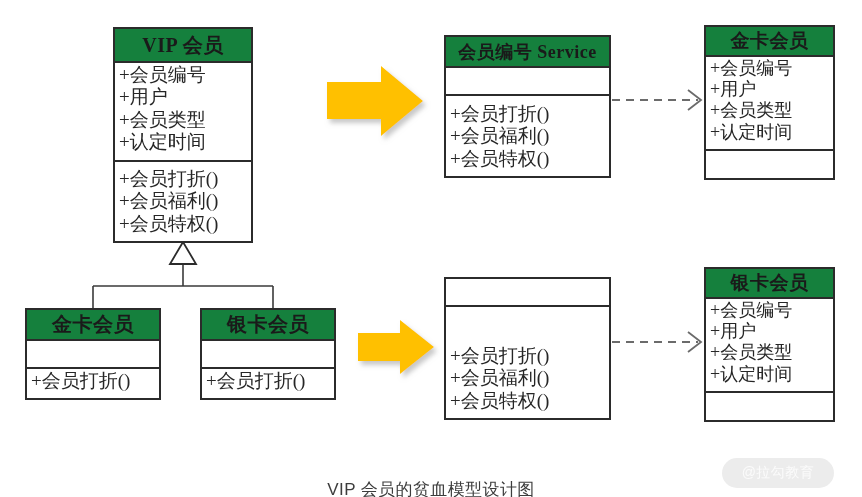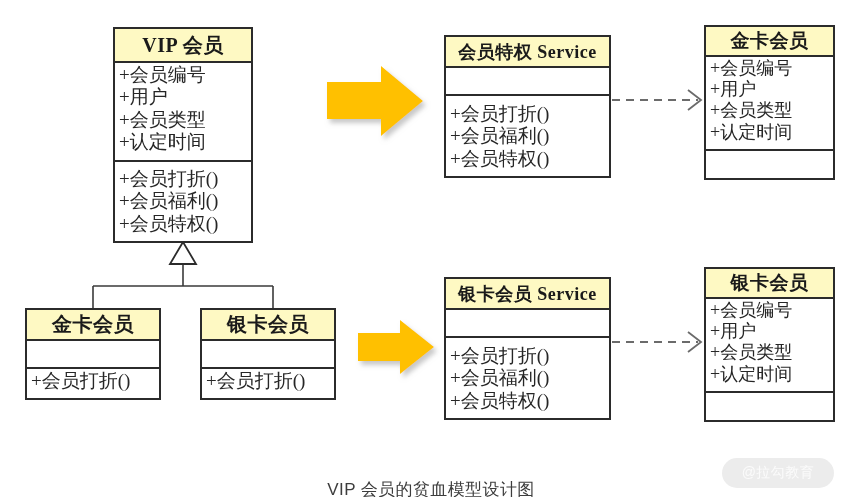--- a/index.html
+++ b/index.html
@@ -23,21 +23,21 @@
     position: absolute;
     box-sizing: border-box;
     background: #ffffff;
     border: 2px solid #2b2b2b;
     display: flex;
     flex-direction: column;
     z-index: 5;
   }
   .uml-header {
     box-sizing: border-box;
-    background: #fef9c3;
+    background: #15803d;
     color: #1a1a1a;
     font-family: "Liberation Serif", "DejaVu Serif", serif;
     font-weight: bold;
     text-align: left;
     border-bottom: 2px solid #2b2b2b;
     letter-spacing: 0.5px;
     display: flex;
     align-items: center;
     justify-content: center;
     white-space: nowrap;
@@ -164,31 +164,30 @@
 
   <div class="uml-class" style="left:200px; top:308px; width:136px; height:92px;">
     <div class="uml-header" style="height:32px; font-size:20px;">银卡会员</div>
     <div class="uml-compartment" style="flex:0 0 26px;"></div>
     <div class="uml-compartment">
       <div class="uml-row" style="font-size:19px;">+会员打折()</div>
     </div>
   </div>
 
   <div class="uml-class" style="left:444px; top:35px; width:167px; height:143px;">
-    <div class="uml-header" style="height:31px; font-size:18px;">会员特权 Service</div>
+    <div class="uml-header" style="height:31px; font-size:18px;">会员编号 Service</div>
     <div class="uml-compartment" style="flex:0 0 26px;"></div>
     <div class="uml-compartment">
       <div class="uml-row" style="font-size:19px;">+会员打折()</div>
       <div class="uml-row" style="font-size:19px;">+会员福利()</div>
       <div class="uml-row" style="font-size:19px;">+会员特权()</div>
     </div>
   </div>
 
   <div class="uml-class" style="left:444px; top:277px; width:167px; height:143px;">
-    <div class="uml-header" style="height:31px; font-size:18px;">银卡会员 Service</div>
     <div class="uml-compartment" style="flex:0 0 26px;"></div>
     <div class="uml-compartment">
       <div class="uml-row" style="font-size:19px;">+会员打折()</div>
       <div class="uml-row" style="font-size:19px;">+会员福利()</div>
       <div class="uml-row" style="font-size:19px;">+会员特权()</div>
     </div>
   </div>
 
   <div class="uml-class" style="left:704px; top:25px; width:131px; height:155px;">
     <div class="uml-header" style="height:30px; font-size:19px;">金卡会员</div>

